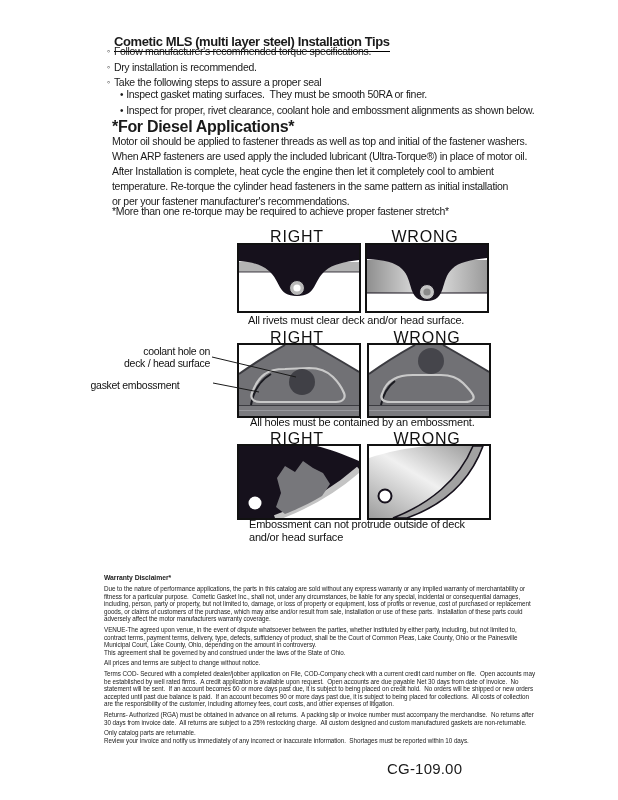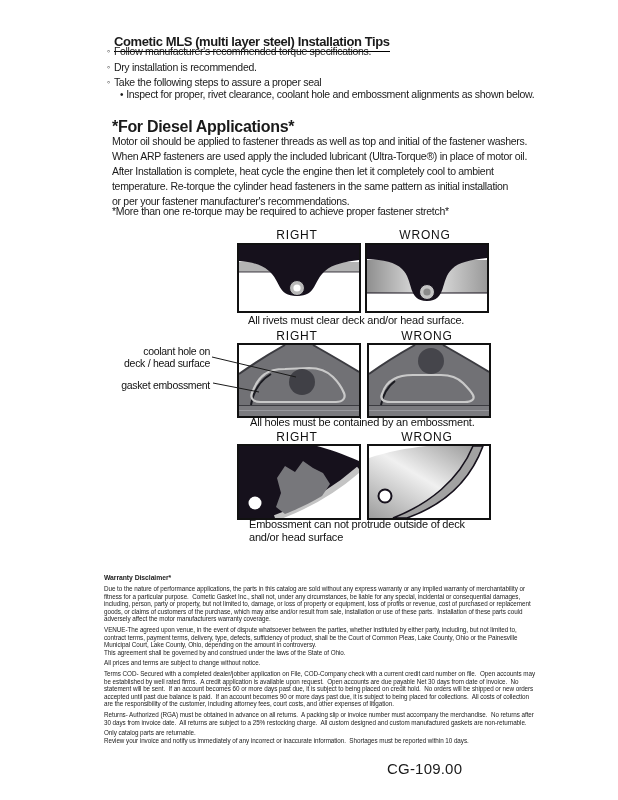--- a/index.html
+++ b/index.html
@@ -18,21 +18,21 @@
   .bullets{left:107px;top:44px;font-size:10.5px;letter-spacing:-0.3px;line-height:14.5px;}
   .bullets>div::before{content:"◦";font-size:9px;margin-right:4px;position:relative;top:-1px;}
   .subbullets{left:120px;top:87px;font-size:10.5px;letter-spacing:-0.3px;line-height:14.5px;}
   .subbullets>div::before{content:"•";font-size:10px;margin-right:3px;}
 
   .diesel-heading{left:112px;top:118px;font-size:16px;font-weight:bold;letter-spacing:-0.3px;}
   .para{left:112px;font-size:10.5px;letter-spacing:-0.3px;line-height:15px;}
   .para1{top:134px;} .para2{top:164px;}
   .note{left:112px;top:205px;font-size:10.5px;letter-spacing:-0.3px;white-space:pre;}
 
-  .dlabel{font-size:12px;letter-spacing:0.8px;width:120px;text-align:center;color:#111;}
+  .dlabel{font-size:16px;letter-spacing:0.8px;width:120px;text-align:center;color:#111;}
   .fig{width:120px;height:66px;border:2px solid #111;box-sizing:content-box;background:#fff;}
   .fig svg{display:block;width:100%;height:100%;}
   .caption{font-size:11px;letter-spacing:-0.2px;line-height:12.5px;color:#111;margin-left:12px;}
 
   .side-label{width:150px;text-align:right;font-size:10.5px;letter-spacing:-0.3px;line-height:12px;color:#111;}
 
   .legal{left:104px;top:574px;width:424px;color:#222;}
   .legal-heading{font-size:6.8px;font-weight:bold;margin-bottom:4px;letter-spacing:-0.05px;}
   .legal-par{font-size:6.3px;line-height:7.6px;letter-spacing:-0.05px;margin-bottom:3px;}
   .page-number{left:387px;top:760px;font-size:15px;letter-spacing:0.2px;color:#1a1a1a;}
@@ -43,20 +43,21 @@
 <div class="page">
 
   <div class="abs title">Cometic MLS (multi layer steel) Installation Tips</div>
 
   <div class="abs bullets">
       <div>Follow manufacturer's recommended torque specifications.</div>
       <div>Dry installation is recommended.</div>
       <div>Take the following steps to assure a proper seal</div>
     </div>
   <div class="abs subbullets">
+      <div>Inspect gasket mating surfaces.  They must be smooth 50RA or finer.</div>
       <div>Inspect for proper, rivet clearance, coolant hole and embossment alignments as shown below.</div>
     </div>
 
   <div class="abs diesel-heading">*For Diesel Applications*</div>
   <div class="abs para para1">
       <div>Motor oil should be applied to fastener threads as well as top and initial of the fastener washers.</div>
       <div>When ARP fasteners are used apply the included lubricant (Ultra-Torque®) in place of motor oil.</div>
     </div>
   <div class="abs para para2">
       <div>After Installation is complete, heat cycle the engine then let it completely cool to ambient</div>
@@ -97,21 +98,21 @@
   </div>
   <div class="abs caption" style="left:236px;top:314px;">All rivets must clear deck and/or head surface.</div>
 
   <div class="abs dlabel" style="left:237px;top:329px;">RIGHT</div>
   <div class="abs dlabel" style="left:367px;top:329px;">WRONG</div>
 
   <div class="abs side-label" style="left:60px;top:345px;">
       <div>coolant hole on</div>
       <div>deck / head surface</div>
     </div>
-  <div class="abs side-label" style="left:60px;top:379px;">gasket embossment</div>
+  <div class="abs side-label" style="left:60px;top:379px;text-align:center;">gasket embossment</div>
 
   <div class="abs fig" style="left:237px;top:343px;height:71px;">
     <svg viewBox="0 0 120 71">
       <rect width="120" height="71" fill="#717175"></rect>
       <path d="M0,0 H46 C30,9 14,19 0,29 Z" fill="#ffffff"></path>
       <path d="M74,0 H120 V27 C104,17 88,8 74,0 Z" fill="#ffffff"></path>
       <path d="M46,0 C30,9 14,19 0,29" stroke="#3b3b40" stroke-width="2" fill="none"></path>
       <path d="M74,0 C88,8 104,17 120,27" stroke="#3b3b40" stroke-width="2" fill="none"></path>
       <path d="M0,60.5 H120" stroke="#3b3b40" stroke-width="1.2"></path>
       <rect y="61" width="120" height="10" fill="#7b7b7f"></rect>

